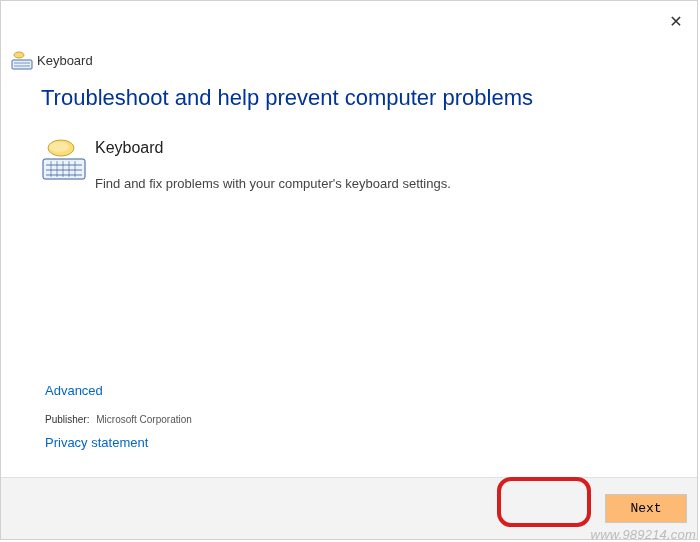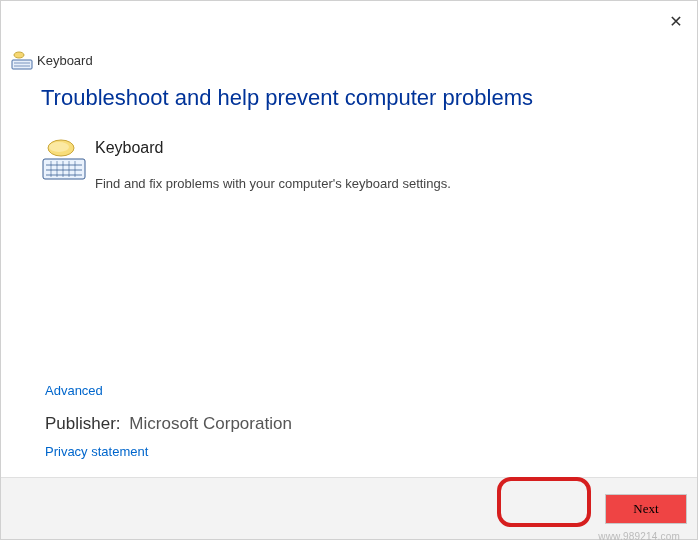--- a/index.html
+++ b/index.html
@@ -70,63 +70,64 @@
       left: 44px;
       top: 382px;
     }
     .link {
       color: #0066cc;
       font-size: 13px;
       margin-bottom: 16px;
       cursor: pointer;
       display: block;
     }
-    .publisher-line { font-size: 17px; color: #333; margin-bottom: 10px; }
+    .publisher-line { font-size: 10px; color: #333; margin-bottom: 10px; }
     .publisher-line .lbl { color: #333; }
     .publisher-line .val { color: #555; margin-left: 4px; }
     .bottom-bar {
       position: absolute;
       bottom: 0;
       left: 0;
       right: 0;
       height: 62px;
       background: #f3f3f3;
       border-top: 1px solid #e0e0e0;
       display: flex;
       justify-content: flex-end;
       align-items: center;
       padding-right: 10px;
       gap: 10px;
     }
     .btn {
-      background: #ef4444;
+      background: #fdba74;
       border: 1px solid #c8c8c8;
       padding: 6px 22px;
       font-size: 13px;
-      font-family: Liberation Serif, serif;
+      font-family: Liberation Mono, monospace;
       cursor: pointer;
       min-width: 82px;
     }
     .highlight-ring {
       position: absolute;
       border: 4px solid #d61e1e;
       border-radius: 14px;
       width: 94px;
       height: 50px;
       right: 106px;
       bottom: 12px;
       pointer-events: none;
     }
     .watermark {
       position: absolute;
-      right: 20px;
+      right: 4px;
       bottom: 0px;
-      font-size: 10px;
+      font-size: 13px;
       color: #bbb;
       letter-spacing: 0.2px;
+      font-style: italic;
     }
     
     .kb-shape { fill: #e8f0fb; stroke: #4a6fa5; stroke-width: 1; }
     .cursor-text {
       position: absolute;
       top: 0;
       left: 2px;
       font-size: 11px;
       color: #1a66d6;
     }

